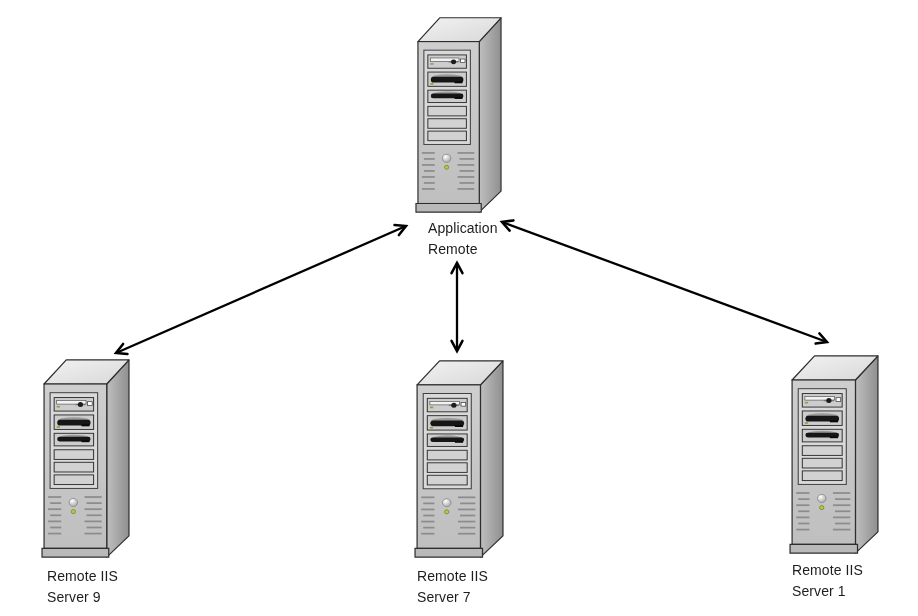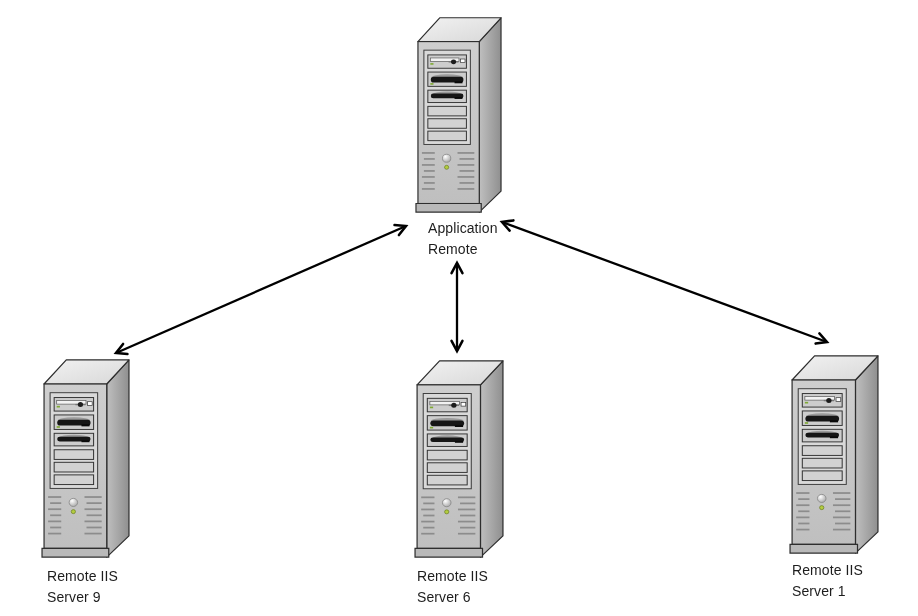--- a/index.html
+++ b/index.html
@@ -151,21 +151,21 @@
     <span>Server 9</span>
   </div>
 
   <div class="node-tower" id="tower-s2">
     <svg width="92" height="203" viewBox="0 0 90 211" preserveAspectRatio="none">
         <use href="#tower"></use>
       </svg>
   </div>
   <div class="node-label" id="label-s2">
     <span>Remote IIS</span>
-    <span>Server 6</span>
+    <span>Server 7</span>
   </div>
 
   <div class="node-tower" id="tower-s3">
     <svg width="92" height="204" viewBox="0 0 90 211" preserveAspectRatio="none">
         <use href="#tower"></use>
       </svg>
   </div>
   <div class="node-label" id="label-s3">
     <span>Remote IIS</span>
     <span>Server 1</span>

